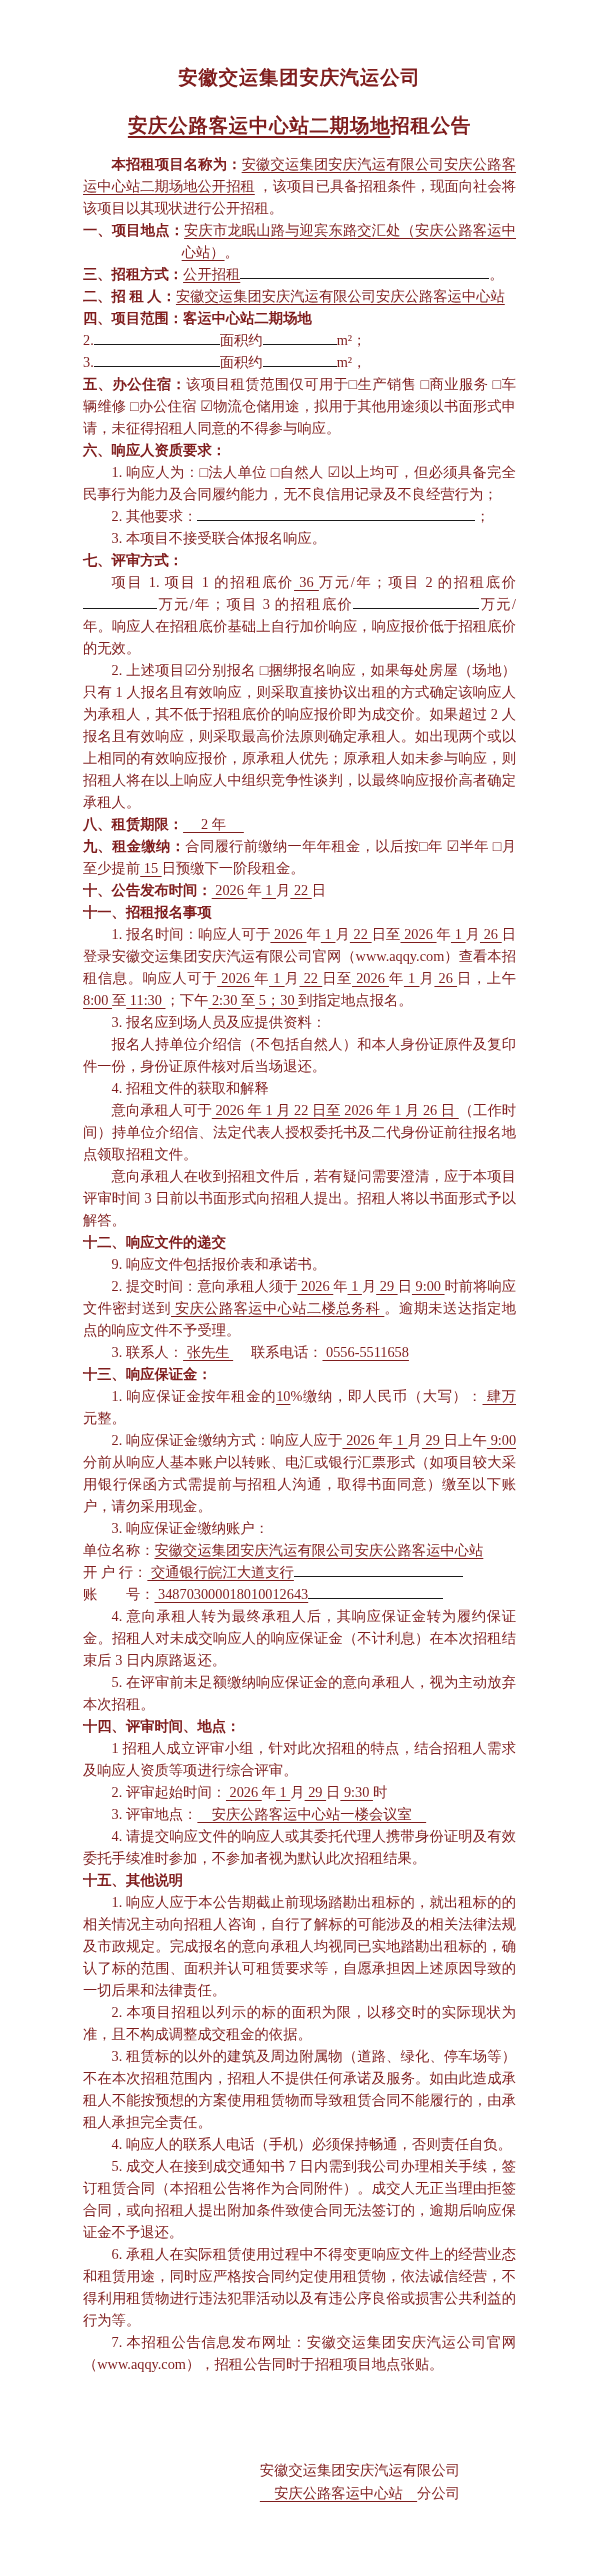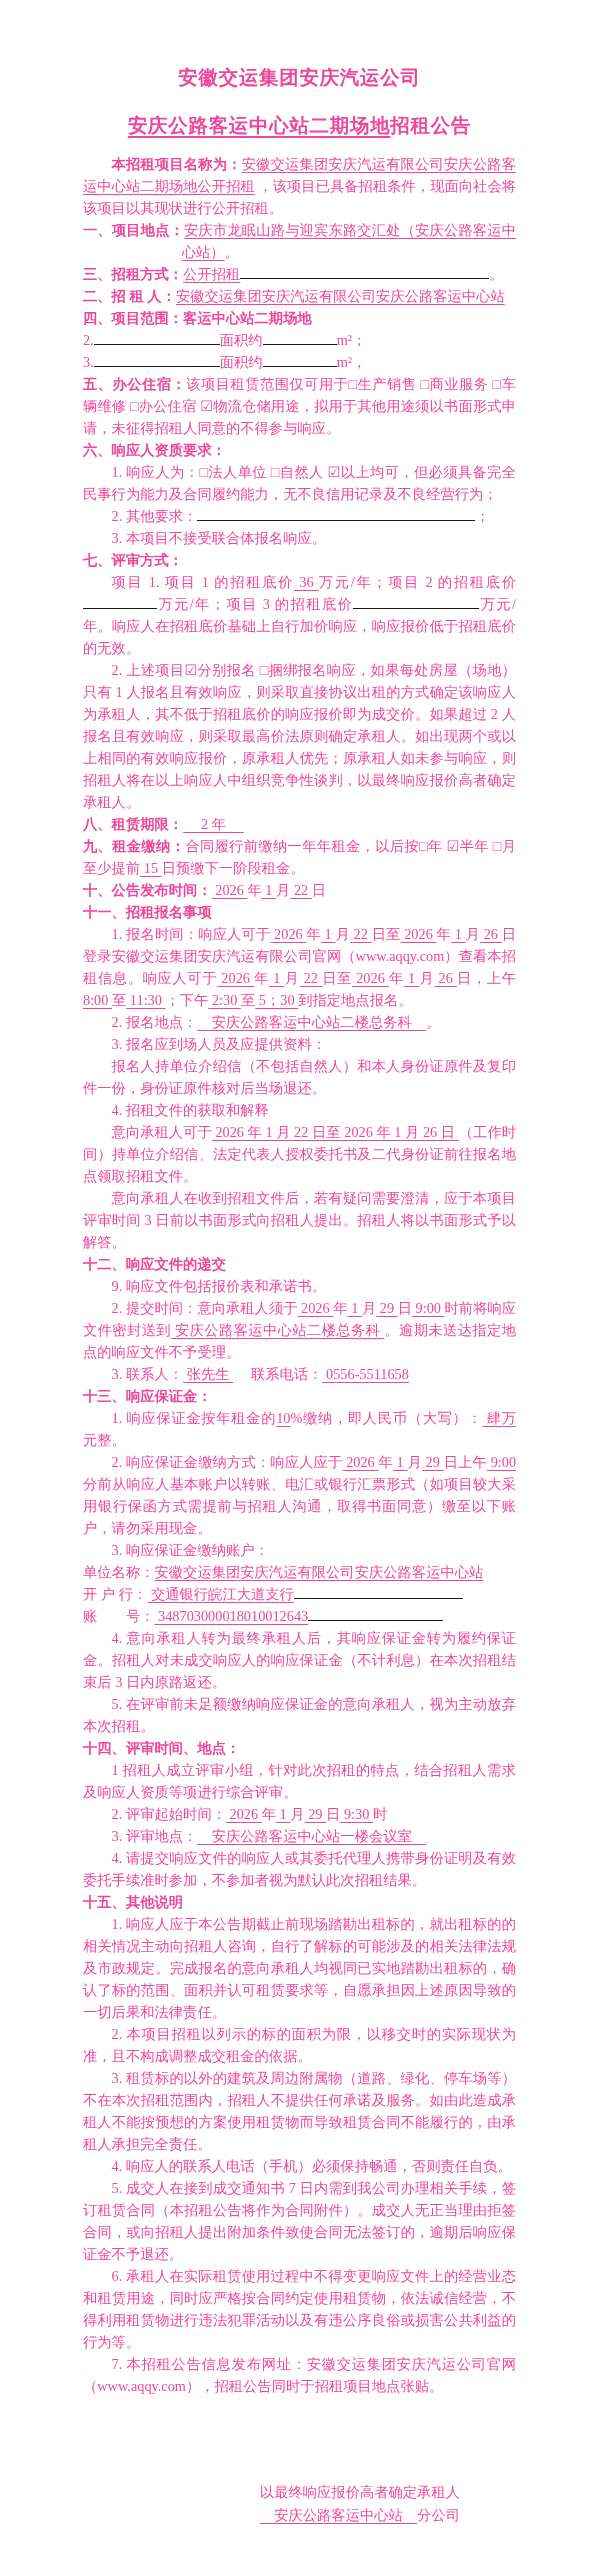--- a/index.html
+++ b/index.html
@@ -1,18 +1,18 @@
 <!DOCTYPE html>
 <html style="font-size:13.5px"><head>
 <meta charset="utf-8">
 <style>
   html,body{margin:0;padding:0;background:#ffffff;}
   .page{
     width:590px;height:2576px;overflow:hidden;box-sizing:border-box;
-    background:#ffffff;color:#ec4899;
+    background:#ffffff;color:#7f1d1d;
     padding:66px 74px 14px 83px;
     font-family:"Liberation Serif","DejaVu Serif",serif;
     position:relative;
   }
   .t1{
     text-align:center;font-family:"Liberation Sans","DejaVu Sans",sans-serif;
     font-weight:bold;font-size:19.4px;line-height:23.6px;letter-spacing:0.8px;
   }
   .t2{margin-top:24px;}
   .tu{text-decoration:underline;text-underline-offset:4.2px;text-decoration-thickness:1.7px;}
@@ -53,21 +53,20 @@
       <p class="ind"><span class="">2. 其他要求：</span><span class="blank" style="width: 278px;"></span><span class="">；</span></p>
       <p class="ind"><span class="">3. 本项目不接受联合体报名响应。</span></p>
       <p><span class="b ">七、评审方式：</span></p>
       <p class="ind"><span class="">项目 1. 项目 1 的招租底价</span><span class="u"> 36 </span><span class="">万元/年；项目 2 的招租底价</span><span class="blank" style="width: 74px;"></span><span class="">万元/年；项目 3 的招租底价</span><span class="blank" style="width: 126px;"></span><span class="">万元/年。响应人在招租底价基础上自行加价响应，响应报价低于招租底价的无效。</span></p>
       <p class="ind"><span class="">2. 上述项目☑分别报名 □捆绑报名响应，如果每处房屋（场地）只有 1 人报名且有效响应，则采取直接协议出租的方式确定该响应人为承租人，其不低于招租底价的响应报价即为成交价。如果超过 2 人报名且有效响应，则采取最高价法原则确定承租人。如出现两个或以上相同的有效响应报价，原承租人优先；原承租人如未参与响应，则招租人将在以上响应人中组织竞争性谈判，以最终响应报价高者确定承租人。</span></p>
       <p><span class="b ">八、租赁期限：</span><span class="u">　 2 年 　</span></p>
       <p><span class="b ">九、租金缴纳：</span><span class="">合同履行前缴纳一年年租金，以后按□年 ☑半年 □月至少提前</span><span class="u"> 15 </span><span class="">日预缴下一阶段租金。</span></p>
       <p><span class="b ">十、公告发布时间：</span><span class="u"> 2026 </span><span class="">年</span><span class="u"> 1 </span><span class="">月</span><span class="u"> 22 </span><span class="">日</span></p>
       <p><span class="b ">十一、招租报名事项</span></p>
       <p class="ind"><span class="">1. 报名时间：响应人可于</span><span class="u"> 2026 </span><span class="">年</span><span class="u"> 1 </span><span class="">月</span><span class="u"> 22 </span><span class="">日至</span><span class="u"> 2026 </span><span class="">年</span><span class="u"> 1 </span><span class="">月</span><span class="u"> 26 </span><span class="">日登录安徽交运集团安庆汽运有限公司官网（www.aqqy.com）查看本招租信息。响应人可于</span><span class="u"> 2026 </span><span class="">年</span><span class="u"> 1 </span><span class="">月</span><span class="u"> 22 </span><span class="">日至</span><span class="u"> 2026 </span><span class="">年</span><span class="u"> 1 </span><span class="">月</span><span class="u"> 26 </span><span class="">日，上午</span><span class="u"> 8:00 </span><span class="">至</span><span class="u"> 11:30 </span><span class="">；下午</span><span class="u"> 2:30 </span><span class="">至</span><span class="u"> 5；30 </span><span class="">到指定地点报名。</span></p>
-      <p class="ind"><span class="">2. 报名地点：</span><span class="u">　安庆公路客运中心站二楼总务科　</span><span class="">。</span></p>
       <p class="ind"><span class="">3. 报名应到场人员及应提供资料：</span></p>
       <p class="ind"><span class="">报名人持单位介绍信（不包括自然人）和本人身份证原件及复印件一份，身份证原件核对后当场退还。</span></p>
       <p class="ind"><span class="">4. 招租文件的获取和解释</span></p>
       <p class="ind"><span class="">意向承租人可于</span><span class="u"> 2026 年 1 月 22 日至 2026 年 1 月 26 日 </span><span class="">（工作时间）持单位介绍信、法定代表人授权委托书及二代身份证前往报名地点领取招租文件。</span></p>
       <p class="ind"><span class="">意向承租人在收到招租文件后，若有疑问需要澄清，应于本项目评审时间 3 日前以书面形式向招租人提出。招租人将以书面形式予以解答。</span></p>
       <p><span class="b ">十二、响应文件的递交</span></p>
       <p class="ind"><span class="">9. 响应文件包括报价表和承诺书。</span></p>
       <p class="ind"><span class="">2. 提交时间：意向承租人须于</span><span class="u"> 2026 </span><span class="">年</span><span class="u"> 1 </span><span class="">月</span><span class="u"> 29 </span><span class="">日</span><span class="u"> 9:00 </span><span class="">时前将响应文件密封送到</span><span class="u"> 安庆公路客运中心站二楼总务科 </span><span class="">。逾期未送达指定地点的响应文件不予受理。</span></p>
       <p class="ind"><span class="">3. 联系人：</span><span class="u"> 张先生 </span><span class="">　 联系电话：</span><span class="u"> 0556-5511658 </span></p>
       <p><span class="b ">十三、响应保证金：</span></p>
@@ -88,18 +87,18 @@
       <p class="ind"><span class="">1. 响应人应于本公告期截止前现场踏勘出租标的，就出租标的的相关情况主动向招租人咨询，自行了解标的可能涉及的相关法律法规及市政规定。完成报名的意向承租人均视同已实地踏勘出租标的，确认了标的范围、面积并认可租赁要求等，自愿承担因上述原因导致的一切后果和法律责任。</span></p>
       <p class="ind"><span class="">2. 本项目招租以列示的标的面积为限，以移交时的实际现状为准，且不构成调整成交租金的依据。</span></p>
       <p class="ind"><span class="">3. 租赁标的以外的建筑及周边附属物（道路、绿化、停车场等）不在本次招租范围内，招租人不提供任何承诺及服务。如由此造成承租人不能按预想的方案使用租赁物而导致租赁合同不能履行的，由承租人承担完全责任。</span></p>
       <p class="ind"><span class="">4. 响应人的联系人电话（手机）必须保持畅通，否则责任自负。</span></p>
       <p class="ind"><span class="">5. 成交人在接到成交通知书 7 日内需到我公司办理相关手续，签订租赁合同（本招租公告将作为合同附件）。成交人无正当理由拒签合同，或向招租人提出附加条件致使合同无法签订的，逾期后响应保证金不予退还。</span></p>
       <p class="ind"><span class="">6. 承租人在实际租赁使用过程中不得变更响应文件上的经营业态和租赁用途，同时应严格按合同约定使用租赁物，依法诚信经营，不得利用租赁物进行违法犯罪活动以及有违公序良俗或损害公共利益的行为等。</span></p>
       <p class="ind"><span class="">7. 本招租公告信息发布网址：安徽交运集团安庆汽运公司官网（www.aqqy.com），招租公告同时于招租项目地点张贴。</span></p>
     </div>
 
   <div class="footer">
-    <div>以最终响应报价高者确定承租人</div>
+    <div>安徽交运集团安庆汽运有限公司</div>
     <div><span class="u">　安庆公路客运中心站　</span><span>分公司</span></div>
 
   </div>
 </div>
 
 
 </body></html>

